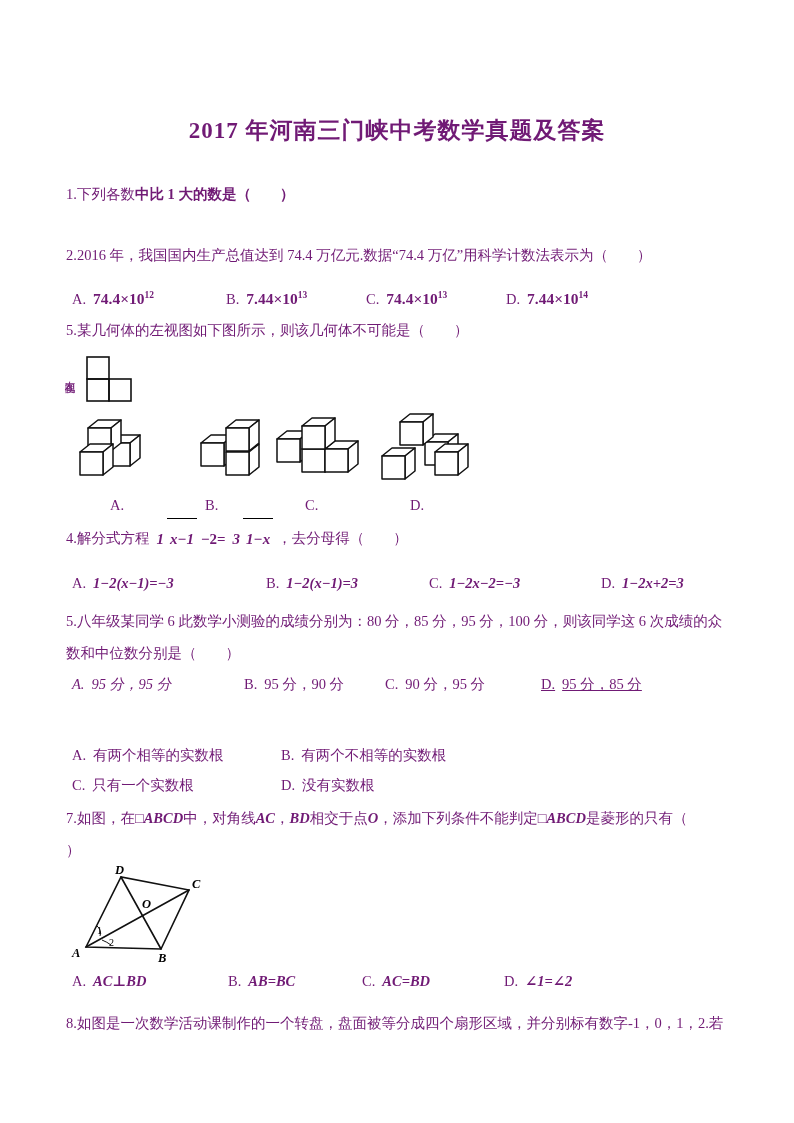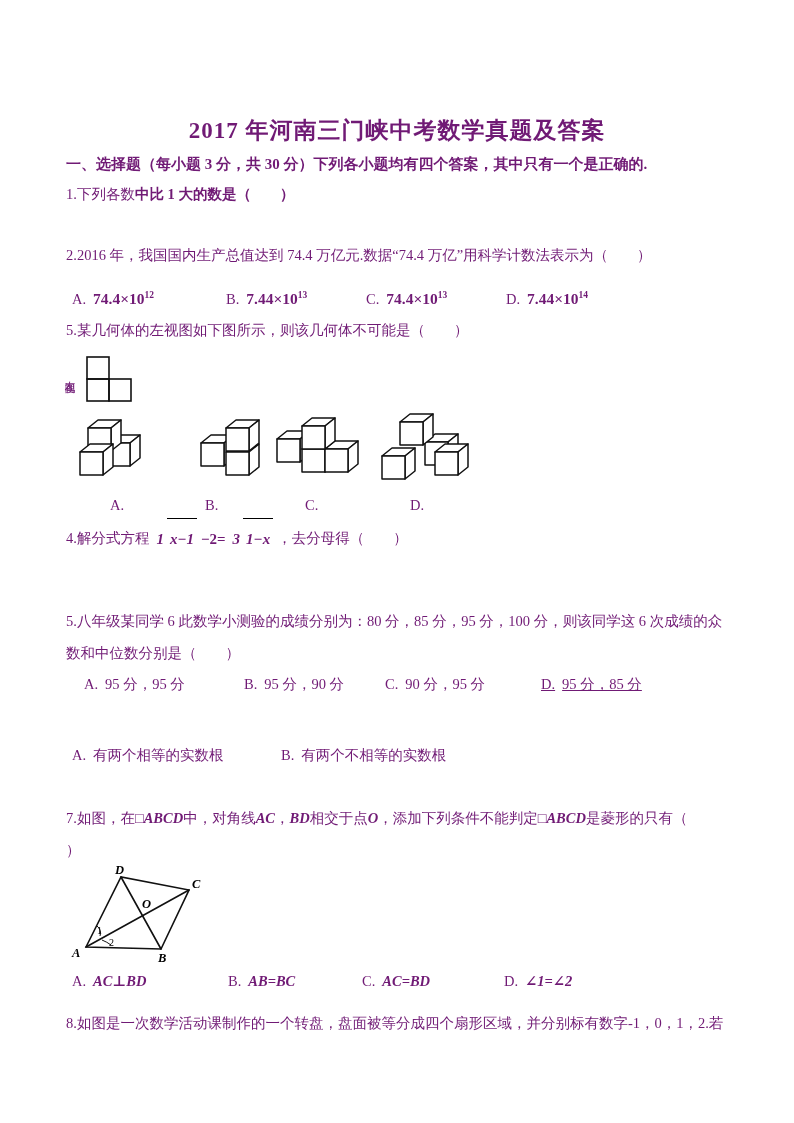--- a/index.html
+++ b/index.html
@@ -29,21 +29,20 @@
         font-size:12.5px;fill:#000;}
   svg.fig text.small{font-size:10px;font-style:normal;font-weight:normal;}
 </style>
 </head>
 <body>
 
 <div class="page">
 
   <div class="abs title" style="top:103px;">2017 年河南三门峡中考数学真题及答案</div>
 
-  <div class="abs t14 bold" style="top:142px;left:66px;font-size:15px;">一、选择题（每小题 3 分，共 30 分）下列各小题均有四个答案，其中只有一个是正确的.</div>
 
   <div class="abs t14" style="top:173px;left:66px;"><span>1.下列各数</span><span class="bold">中比 1 大的数是（　　）</span></div>
 
   <div class="abs t14" style="top:234px;left:66px;">2.2016 年，我国国内生产总值达到 74.4 万亿元.数据“74.4 万亿”用科学计数法表示为（　　）</div>
   <div class="abs row t14" style="top:277px;height:26px;">
     <span class="abs" style="left:72px;"><span class="olab">A.</span><span class="mb" style="font-size:15.5px;"><span>74.4×10</span><sup>12</sup></span></span>
     <span class="abs" style="left:226px;"><span class="olab">B.</span><span class="mb" style="font-size:15.5px;"><span>7.44×10</span><sup>13</sup></span></span>
     <span class="abs" style="left:366px;"><span class="olab">C.</span><span class="mb" style="font-size:15.5px;"><span>74.4×10</span><sup>13</sup></span></span>
     <span class="abs" style="left:506px;"><span class="olab">D.</span><span class="mb" style="font-size:15.5px;"><span>7.44×10</span><sup>14</sup></span></span>
   </div>
@@ -114,33 +113,43 @@
     <span class="abs" style="left:410px;">D.</span>
   </div>
 
   <div class="abs t14 q4row" style="top:504px;left:66px;">
     <span>4.解分式方程</span>
     <span class="frac"><span class="num">1</span><span class="den">x−1</span></span>
     <span class="mb" style="font-size:15px;">−2=</span>
     <span class="frac"><span class="num">3</span><span class="den">1−x</span></span>
     <span>，去分母得（　　）</span>
   </div>
+  <div class="abs row t14" style="top:562px;">
+    <span class="abs" style="left:72px;"><span class="olab">A.</span><span class="math">1−2(x−1)=−3</span></span>
+    <span class="abs" style="left:266px;"><span class="olab">B.</span><span class="math">1−2(x−1)=3</span></span>
+    <span class="abs" style="left:429px;"><span class="olab">C.</span><span class="math">1−2x−2=−3</span></span>
+    <span class="abs" style="left:601px;"><span class="olab">D.</span><span class="math">1−2x+2=3</span></span>
+  </div>
 
   <div class="abs t14" style="top:600px;left:66px;">5.八年级某同学 6 此数学小测验的成绩分别为：80 分，85 分，95 分，100 分，则该同学这 6 次成绩的众</div>
   <div class="abs t14" style="top:632px;left:66px;">数和中位数分别是（　　）</div>
   <div class="abs row t14" style="top:663px;">
-    <span class="abs" style="left:84px;"><span class="olab">A.</span><span>95 分，95 分</span></span>
+    <span class="abs" style="left:72px;font-style:italic;"><span class="olab">A.</span><span>95 分，95 分</span></span>
     <span class="abs" style="left:244px;"><span class="olab">B.</span><span>95 分，90 分</span></span>
     <span class="abs" style="left:385px;"><span class="olab">C.</span><span>90 分，95 分</span></span>
     <span class="abs" style="left:541px;text-decoration:underline;"><span class="olab">D.</span><span>95 分，85 分</span></span>
   </div>
 
   <div class="abs row t14" style="top:734px;">
     <span class="abs" style="left:72px;"><span class="olab">A.</span><span>有两个相等的实数根</span></span>
     <span class="abs" style="left:281px;"><span class="olab">B.</span><span>有两个不相等的实数根</span></span>
+  </div>
+  <div class="abs row t14" style="top:764px;">
+    <span class="abs" style="left:72px;"><span class="olab">C.</span><span>只有一个实数根</span></span>
+    <span class="abs" style="left:281px;"><span class="olab">D.</span><span>没有实数根</span></span>
   </div>
 
   <div class="abs t14" style="top:797px;left:66px;"><span>7.如图，在□</span><span class="math">ABCD</span><span>中，对角线</span><span class="math">AC</span><span>，</span><span class="math">BD</span><span>相交于点</span><span class="math">O</span><span>，添加下列条件不能判定□</span><span class="math">ABCD</span><span>是菱形的只有（</span></div>
   <div class="abs t14" style="top:829px;left:66px;">）</div>
 
   <svg class="abs fig" style="top:850px;left:66px;" width="140" height="102" viewBox="0 0 140 102">
     <polygon class="ln" points="20,85 55,15 123,28 95,87" style="fill:none"></polygon>
     <line class="ln" x1="20" y1="85" x2="123" y2="28"></line>
     <line class="ln" x1="95" y1="87" x2="55" y2="15"></line>
     <path class="arc" d="M31,64 Q36,68 34,74"></path>

